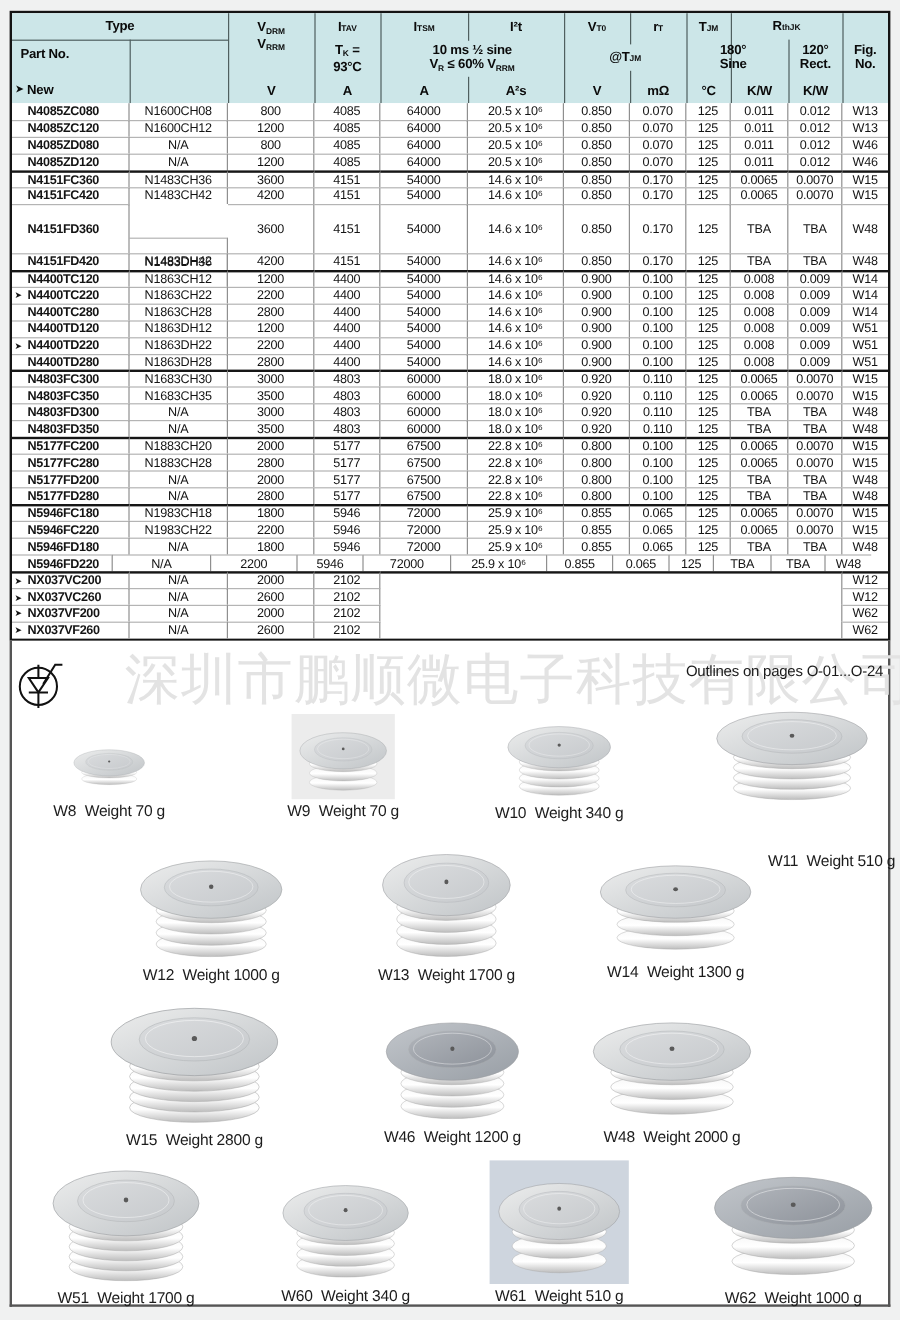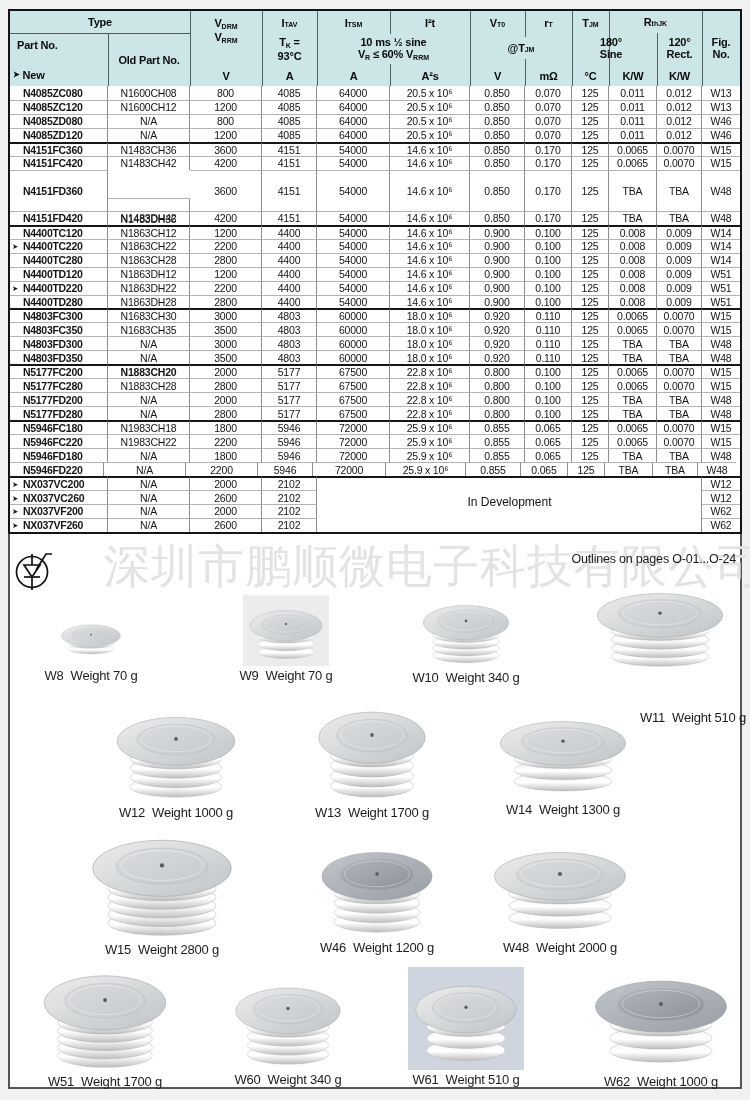--- a/index.html
+++ b/index.html
@@ -70,23 +70,20 @@
       <div class="hc" style="left:0;top:3px;width:180px;height:16px;">
         <span>Type</span>
         </div>
       <div class="hc left" style="left:7px;top:27px;width:90px;height:14px;">
         <span>Part No.</span>
         </div>
       <div class="hc left" style="left:3px;top:56px;width:94px;height:16px;">
         <span class="harrow">➤</span>
         <span>New</span>
         </div>
-      <div class="hc" style="left:98px;top:22px;width:82px;height:53px;">
-        <span>Old Part No.</span>
-        </div>
 
       <div class="hc col" style="left:180px;top:6px;width:72px;height:28px;">
         <span><span>V</span><span class="sub">DRM</span></span>
         <span><span>V</span><span class="sub">RRM</span></span>
         </div>
       <div class="hc" style="left:180px;top:55px;width:72px;height:20px;">
         <span>V</span>
         </div>
 
       <div class="hc" style="left:252px;top:5px;width:55px;height:14px;">
@@ -419,21 +416,21 @@
           <div class="tcell" style="width: 80px;">18.0 x 10⁶</div>
           <div class="tcell" style="width: 55px;">0.920</div>
           <div class="tcell" style="width: 47px;">0.110</div>
           <div class="tcell" style="width: 37px;">125</div>
           <div class="tcell" style="width: 48px;">TBA</div>
           <div class="tcell" style="width: 45px;">TBA</div>
           <div class="tcell last" style="width: 38px;">W48</div>
         </div>
         <div class="trow sep">
           <div class="tcell part" style="width: 98px;">N5177FC200</div>
-          <div class="tcell" style="width: 82px; font-weight: bold;">N1883CH20</div>
+          <div class="tcell" style="width: 82px;">N1883CH20</div>
           <div class="tcell" style="width: 72px;">2000</div>
           <div class="tcell" style="width: 55px;">5177</div>
           <div class="tcell" style="width: 73px;">67500</div>
           <div class="tcell" style="width: 80px;">22.8 x 10⁶</div>
           <div class="tcell" style="width: 55px;">0.800</div>
           <div class="tcell" style="width: 47px;">0.100</div>
           <div class="tcell" style="width: 37px;">125</div>
           <div class="tcell" style="width: 48px;">0.0065</div>
           <div class="tcell" style="width: 45px;">0.0070</div>
           <div class="tcell last" style="width: 38px;">W15</div>
@@ -516,21 +513,21 @@
           <div class="tcell" style="width: 73px;">72000</div>
           <div class="tcell" style="width: 80px;">25.9 x 10⁶</div>
           <div class="tcell" style="width: 55px;">0.855</div>
           <div class="tcell" style="width: 47px;">0.065</div>
           <div class="tcell" style="width: 37px;">125</div>
           <div class="tcell" style="width: 48px;">TBA</div>
           <div class="tcell" style="width: 45px;">TBA</div>
           <div class="tcell last" style="width: 38px;">W48</div>
         </div>
         <div class="trow">
-          <div class="tcell part" style="width: 94px;">N5946FD220</div>
+          <div class="tcell part" style="width: 84px;">N5946FD220</div>
           <div class="tcell" style="width: 82px;">N/A</div>
           <div class="tcell" style="width: 72px;">2200</div>
           <div class="tcell" style="width: 55px;">5946</div>
           <div class="tcell" style="width: 73px;">72000</div>
           <div class="tcell" style="width: 80px;">25.9 x 10⁶</div>
           <div class="tcell" style="width: 55px;">0.855</div>
           <div class="tcell" style="width: 47px;">0.065</div>
           <div class="tcell" style="width: 37px;">125</div>
           <div class="tcell" style="width: 48px;">TBA</div>
           <div class="tcell" style="width: 45px;">TBA</div>
@@ -561,21 +558,20 @@
           <div class="tcell last" style="width: 38px;">W62</div>
         </div>
         <div class="trow">
           <div class="tcell part" style="width: 98px;">NX037VF260<span class="arrowmark">➤</span></div>
           <div class="tcell" style="width: 82px;">N/A</div>
           <div class="tcell" style="width: 72px;">2600</div>
           <div class="tcell" style="width: 55px;">2102</div>
           <div class="tcell nt" style="width: 385px;"></div>
           <div class="tcell last" style="width: 38px;">W62</div>
         </div>
-        <div id="dev-overlay">In Development</div>
     </div>
   </div>
 
   <div id="figbox"></div>
   <div id="watermark">深圳市鹏顺微电子科技有限公司</div>
   <div id="outlines-note">Outlines on pages O-01...O-24</div>
   <div id="logo">
     <svg width="44" height="48" viewBox="0 0 44 48">
       <circle cx="20" cy="28" r="15.5" fill="none" stroke="#111" stroke-width="1.7"></circle>
       <path d="M20 10 V21 M20 33 V46" stroke="#111" stroke-width="1.7" fill="none"></path>

